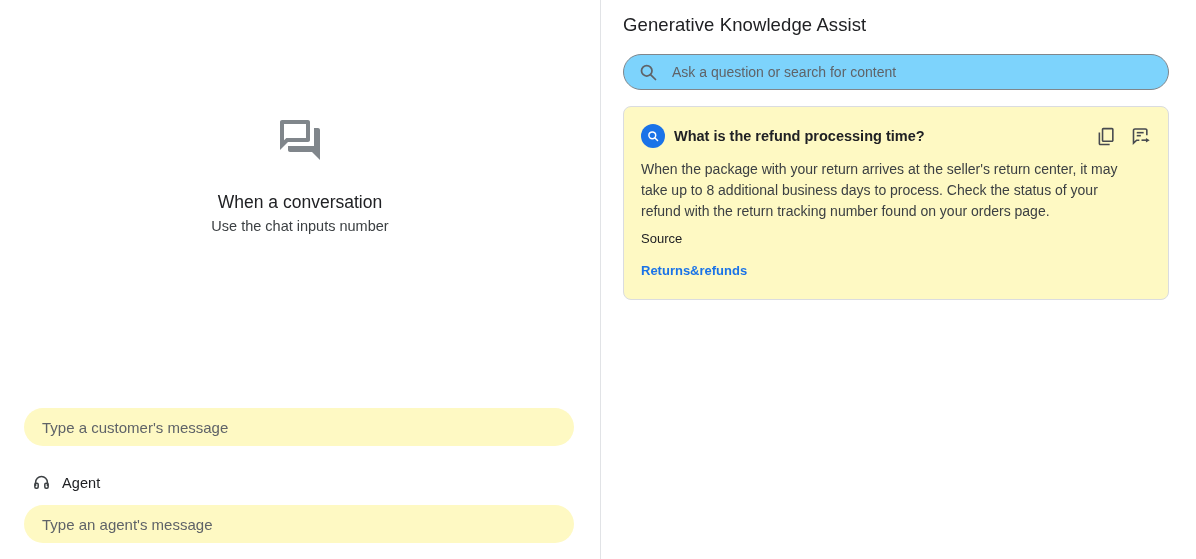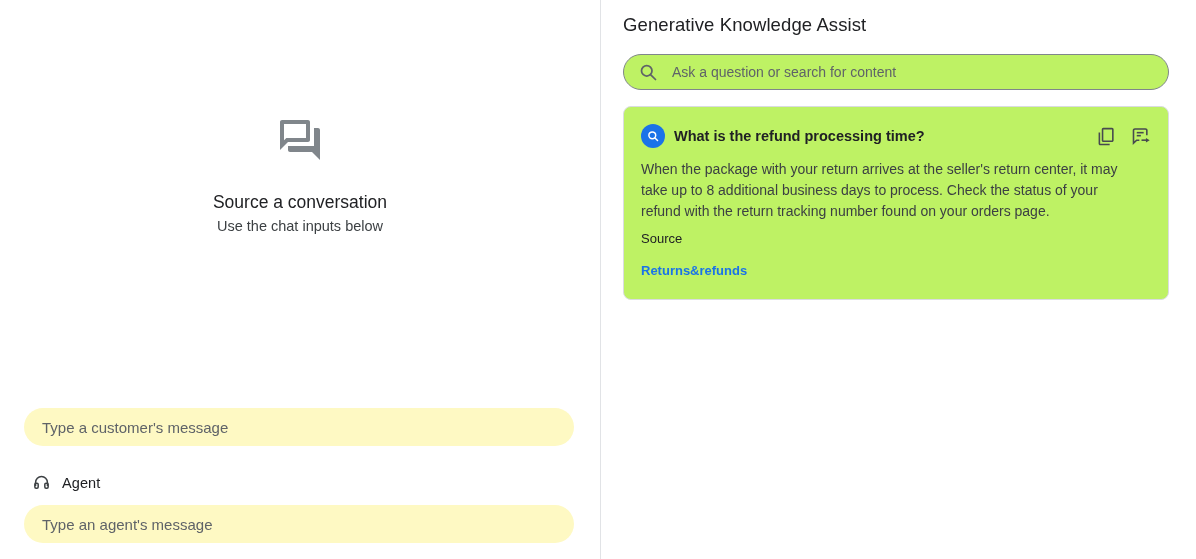--- a/index.html
+++ b/index.html
@@ -38,32 +38,32 @@
   .input-group.agent { margin-top: 27px; }
 
   
   .right-panel { flex: 1; padding: 14px 27px 0 22px; }
   .panel-title { font-size: 18.5px; font-weight: 400; color: #202124; letter-spacing: .1px; }
 
   .search-bar {
     margin-top: 18px; height: 36px;
     border: 1px solid #80868b; border-radius: 18px;
     display: flex; align-items: center; padding: 0 14px; gap: 13px;
-    background: #bef264;
+    background: #7dd3fc;
   }
   .search-bar svg { flex: none; }
   .search-input {
     border: none; outline: none; flex: 1; font-size: 14px; color: #202124; background: transparent;
     font-family: "Liberation Sans", "DejaVu Sans", sans-serif;
   }
   .search-input::placeholder { color: #5f6368; opacity: 1; }
 
   .answer-card {
     margin-top: 16px; border: 1px solid #dadce0; border-radius: 8px;
-    padding: 17px 17px 20px 17px; background: #bef264;
+    padding: 17px 17px 20px 17px; background: #fef9c3;
   }
   .card-header { display: flex; align-items: center; }
   .q-circle {
     width: 24px; height: 24px; border-radius: 50%; flex: none;
     background: #1a73e8; display: flex; align-items: center; justify-content: center;
   }
   .q-text { margin-left: 9px; font-size: 14.5px; font-weight: 700; color: #202124; }
   .card-actions { margin-left: auto; display: flex; align-items: center; gap: 15px; }
   .icon-btn { width: 20px; height: 20px; border: none; background: none; padding: 0; cursor: pointer; display: flex; align-items: center; justify-content: center; }
   .answer-body { margin-top: 11px; font-size: 14px; line-height: 21px; color: #3c4043; max-width: 497px; }
@@ -74,22 +74,22 @@
 <body>
 
 <div class="app">
 
   <div class="left-panel">
     <div class="empty-state">
       <svg class="chat-glyph" viewBox="0 0 24 24" aria-hidden="true">
         <path fill="#80868b" d="M16 2H3c-.55 0-1 .45-1 1v14l4-4h10c.55 0 1-.45 1-1V3c0-.55-.45-1-1-1zm-1 9H5.17L4 12.17V4h11v7z"></path>
         <path fill="#80868b" d="M21 6h-2v9H6v2c0 .55.45 1 1 1h11l4 4V7c0-.55-.45-1-1-1z"></path>
       </svg>
-      <div class="empty-title">Source a conversation</div>
-      <div class="empty-subtitle">Use the chat inputs below</div>
+      <div class="empty-title">When a conversation</div>
+      <div class="empty-subtitle">Use the chat inputs number</div>
     </div>
 
     <div class="spacer"></div>
 
     <div class="chat-inputs">
       <div class="input-group customer">
         <input class="pill-input" type="text" placeholder="Type a customer's message" style="">
       </div>
 
       <div class="input-group agent">

